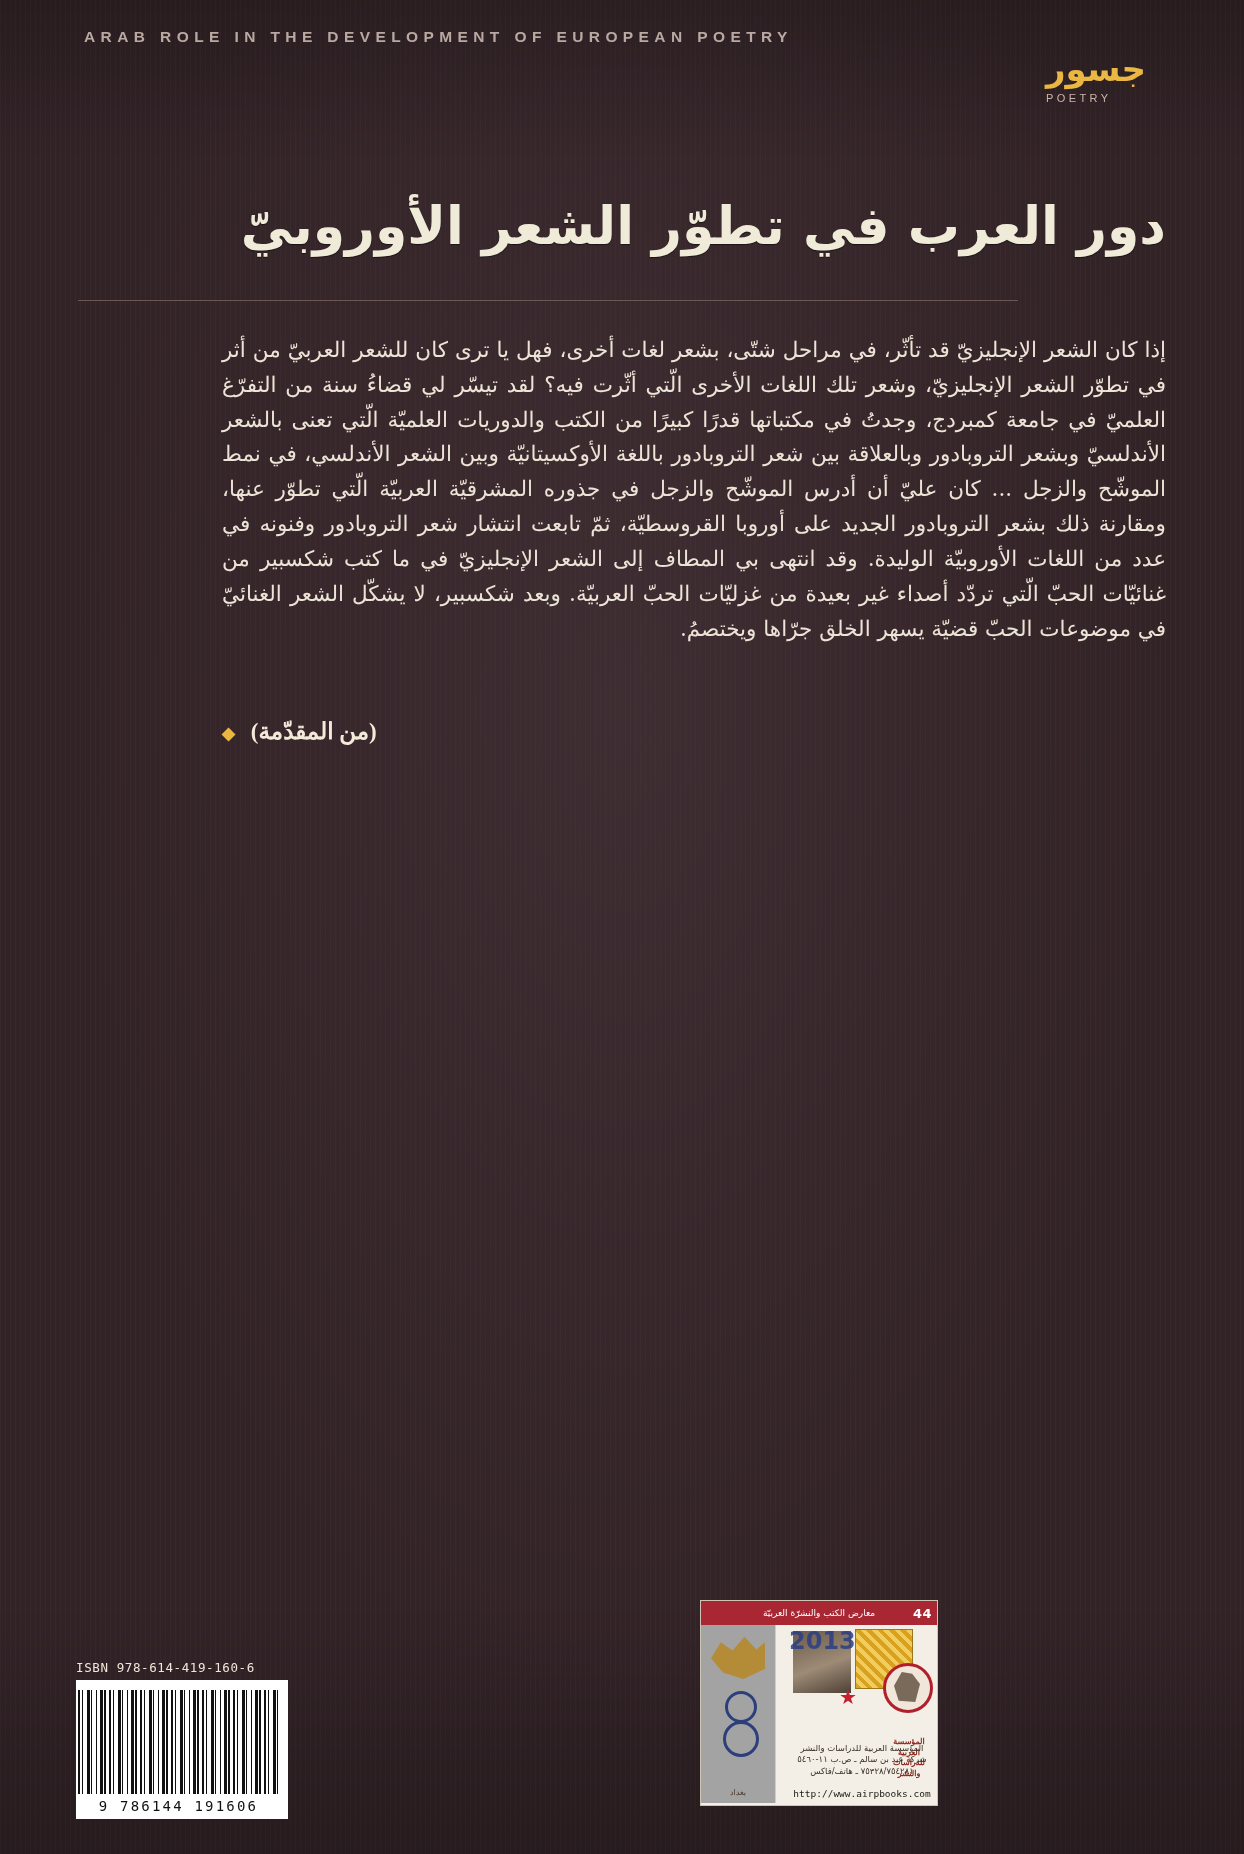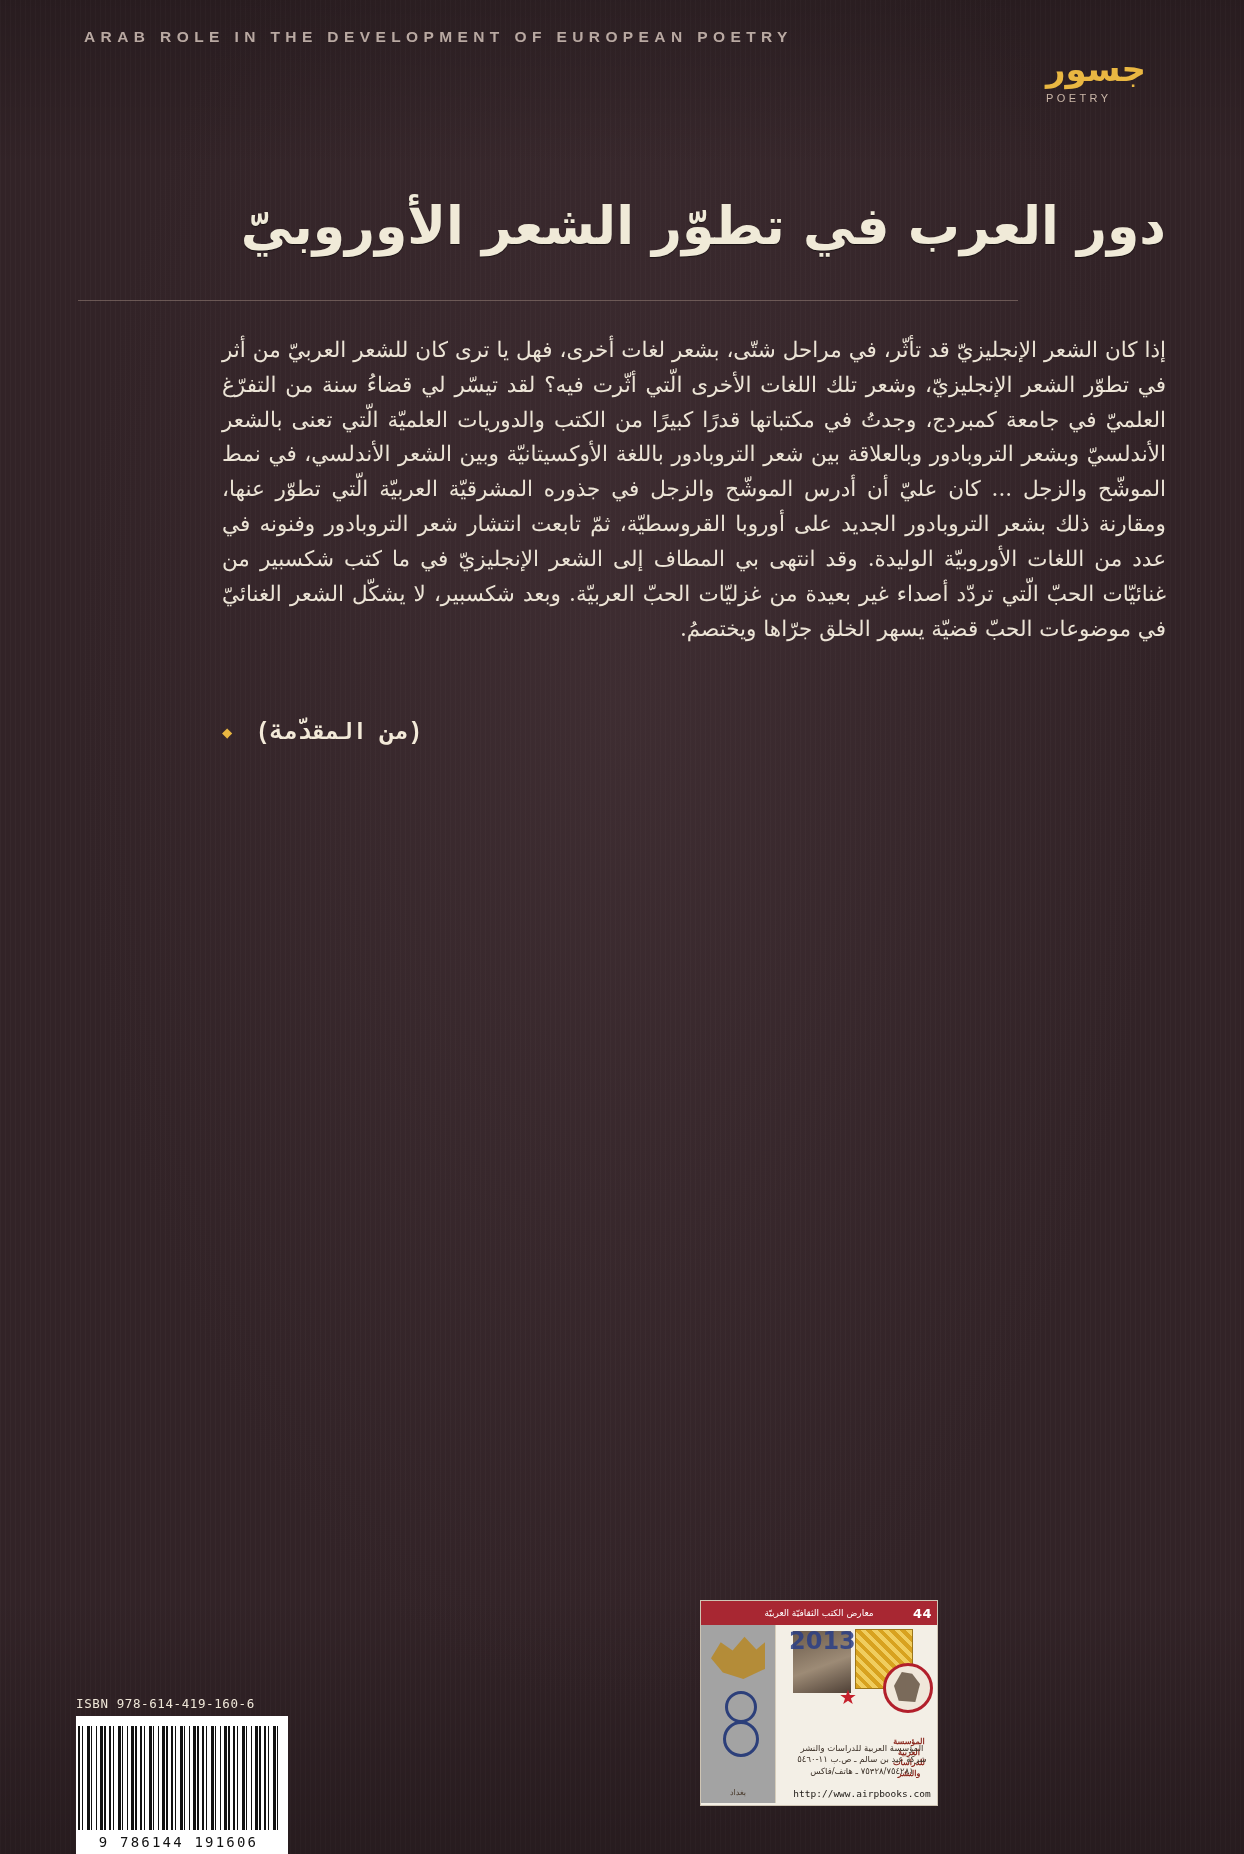--- a/index.html
+++ b/index.html
@@ -125,35 +125,35 @@
   .attribution {
     position: absolute;
     top: 718px;
     right: 78px;
     width: 944px;
     direction: rtl;
     text-align: left;
     color: #f3ead9;
     font-size: 23px;
     font-weight: bold;
-    font-family: Liberation Mono, monospace;
+    font-family: Liberation Serif, serif;
   }
   .attribution .bullet {
     display: inline-block;
     color: #e9b742;
     font-size: 17px;
     vertical-align: middle;
     margin-right: 10px;
   }
 
   
   .isbn-block {
     position: absolute;
     left: 76px;
-    top: 1696px;
+    top: 1660px;
     width: 230px;
   }
   .isbn-text {
     color: #efe7d8;
     font-family: "DejaVu Sans Mono", monospace;
     font-size: 12.5px;
     letter-spacing: 0.6px;
     margin-bottom: 5px;
   }
   .barcode-box {
@@ -390,21 +390,21 @@
     <div class="isbn-block">
       <div class="isbn-text">ISBN 978-614-419-160-6</div>
       <div class="barcode-box">
         <div class="barcode-bars"></div>
         <div class="barcode-digits">9 786144 191606</div>
       </div>
     </div>
 
     <div class="stamp">
       <div class="stamp-top">
-        <span>معارض الكتب الثقافيّة العربيّة</span>
+        <span>معارض الكتب والنشرّة العربيّة</span>
         <span class="stamp-44">44</span>
       </div>
       <div class="stamp-body">
         <div class="stamp-left">
           <div class="stamp-winged"></div>
           <div class="stamp-circle"></div>
           <div class="stamp-circle2"></div>
           <div class="stamp-left-cap">بغداد</div>
         </div>
         <div class="stamp-right">

